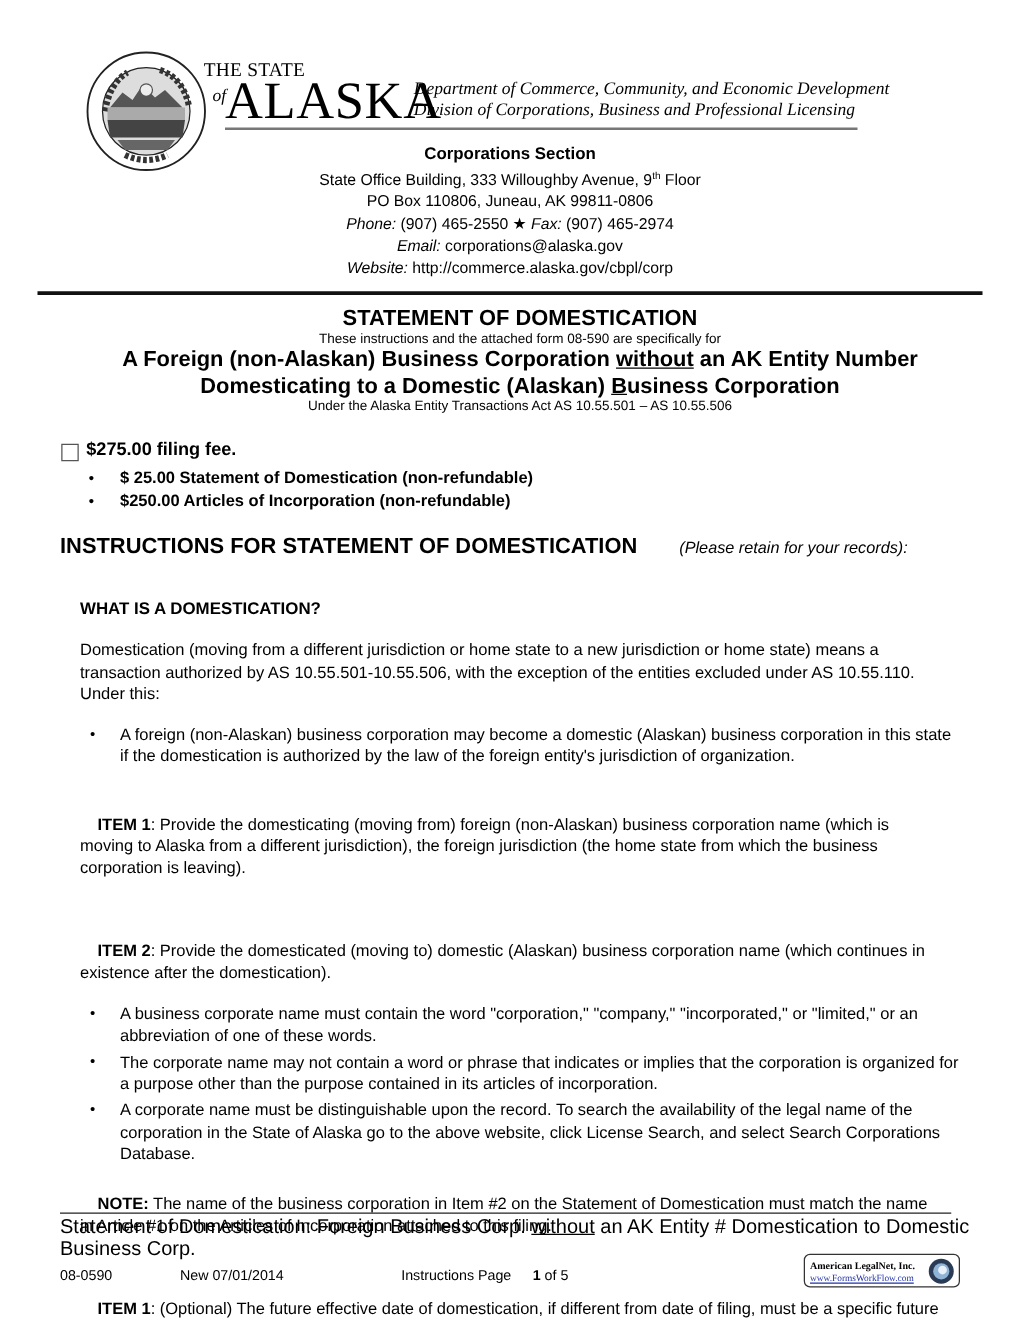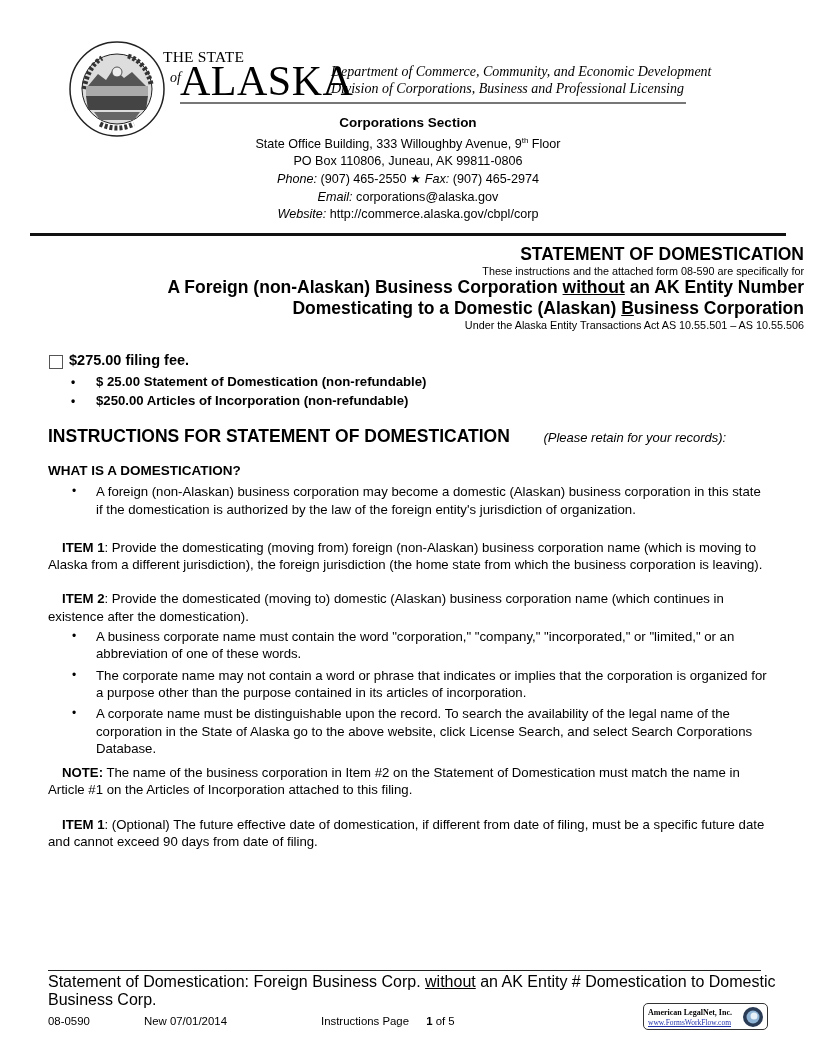--- a/index.html
+++ b/index.html
@@ -14,39 +14,39 @@
   .dept { left: 331px; top: 63px; font-family: "Liberation Serif", serif; font-style: italic; font-size: 14px; line-height: 17px; }
   .hdr-rule { left: 180px; top: 102px; width: 506px; height: 2px; background: #777; }
 
   .contact { left: 0; width: 816px; top: 114px; text-align: center; font-size: 12.6px; line-height: 17.6px; }
   .contact .sec { font-weight: bold; font-size: 13.5px; }
   .contact i { font-style: italic; }
   .contact sup { font-size: 8px; }
 
   .thick-rule { left: 30px; top: 233px; width: 756px; height: 3px; background: #111; }
 
-  .title-block { left: 4px; width: 800px; top: 244px; text-align: right; }
+  .title-block { left: 16px; width: 800px; top: 244px; text-align: center; }
   .t1 { font-weight: bold; font-size: 17.5px; line-height: 21px; }
   .t2 { font-size: 10.8px; line-height: 12px; }
   .t3 { font-weight: bold; font-size: 17.5px; line-height: 21px; }
   .t4 { font-size: 10.8px; line-height: 13px; }
   .u { text-decoration: underline; }
 
   
   .fee-box { left: 49px; top: 355px; width: 14px; height: 14px; border: 1px solid #555; box-sizing: border-box; cursor: pointer; }
   .fee-main { left: 69px; top: 352px; font-weight: bold; font-size: 14.5px; }
   .fee-list { left: 68px; top: 372px; font-weight: bold; font-size: 13.2px; line-height: 19px; }
   .fee-item { position: relative; padding-left: 28px; }
   .fee-item::before { content: "•"; position: absolute; left: 3px; top: 1px; font-size: 12px; }
 
   
   .instr { left: 48px; top: 426px; font-weight: bold; font-size: 17.5px; }
   .instr .note { font-weight: normal; font-style: italic; font-size: 13px; padding-left: 30px; }
   .content { left: 48px; top: 462px; width: 722px; font-size: 13.2px; line-height: 17.3px; }
-  .content p { margin: 0; }
+  .content p { margin: 16px; }
   .h-sub { font-weight: bold; font-size: 13.5px; margin-bottom: 4px !important; }
   .blist { margin: 3px 0 0 0; padding: 0; list-style: none; }
   .blist li { position: relative; padding-left: 48px; margin-bottom: 4px; }
   .blist li::before { content: "•"; position: absolute; left: 24px; top: 0; font-size: 12px; }
   .gap { height: 17px; }
   .gap-sm { height: 3px; }
   b { font-weight: bold; padding-left: 14px; }
 
   
   .foot-rule { left: 48px; top: 970px; width: 713px; height: 1px; background: #222; }
@@ -108,20 +108,21 @@
 <div class="abs fee-main">$275.00 filing fee.</div>
 <div class="abs fee-list">
   <div class="fee-item">$  25.00 Statement of Domestication (non-refundable)</div>
   <div class="fee-item">$250.00 Articles of Incorporation (non-refundable)</div>
 </div>
 
 <div class="abs instr"><span>INSTRUCTIONS FOR STATEMENT OF DOMESTICATION</span><span class="note"> (Please retain for your records):</span></div>
 
 <div class="abs content">
   <p class="h-sub">WHAT IS A DOMESTICATION?</p>
+  <p>Domestication (moving from a different jurisdiction or home state to a new jurisdiction or home state) means a transaction authorized by AS 10.55.501-10.55.506, with the exception of the entities excluded under AS 10.55.110.  Under this:</p>
   <ul class="blist">
     <li>A foreign (non-Alaskan) business corporation may become a domestic (Alaskan) business corporation in this state if the domestication is authorized by the law of the foreign entity's jurisdiction of organization.</li>
   </ul>
   <div class="gap"></div>
   <p><b>ITEM 1</b><span>: Provide the domesticating (moving from) foreign (non-Alaskan) business corporation name (which is moving to Alaska from a different jurisdiction), the foreign jurisdiction (the home state from which the business corporation is leaving).</span></p>
   <div class="gap"></div>
   <p><b>ITEM 2</b><span>: Provide the domesticated (moving to) domestic (Alaskan) business corporation name (which continues in existence after the domestication).</span></p>
   <ul class="blist">
     <li>A business corporate name must contain the word "corporation," "company," "incorporated," or "limited," or an abbreviation of one of these words.</li>
     <li>The corporate name may not contain a word or phrase that indicates or implies that the corporation is organized for a purpose other than the purpose contained in its articles of incorporation.</li>

